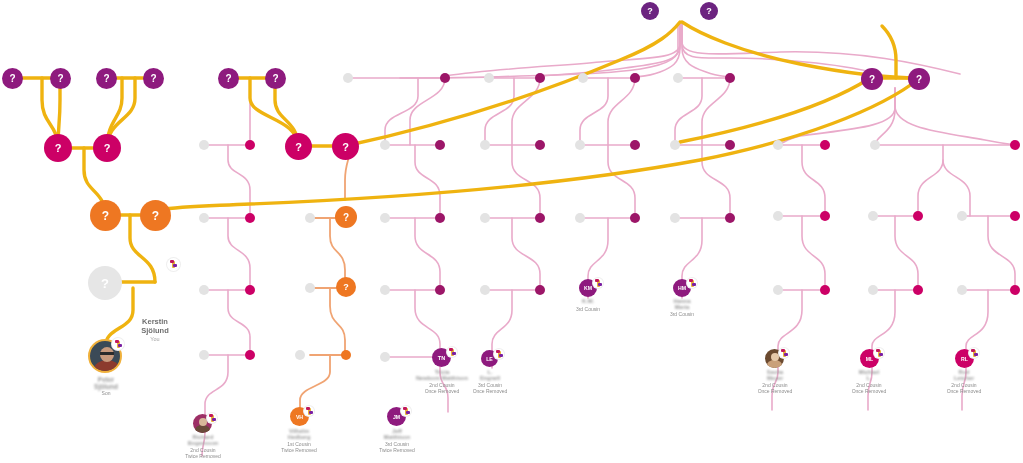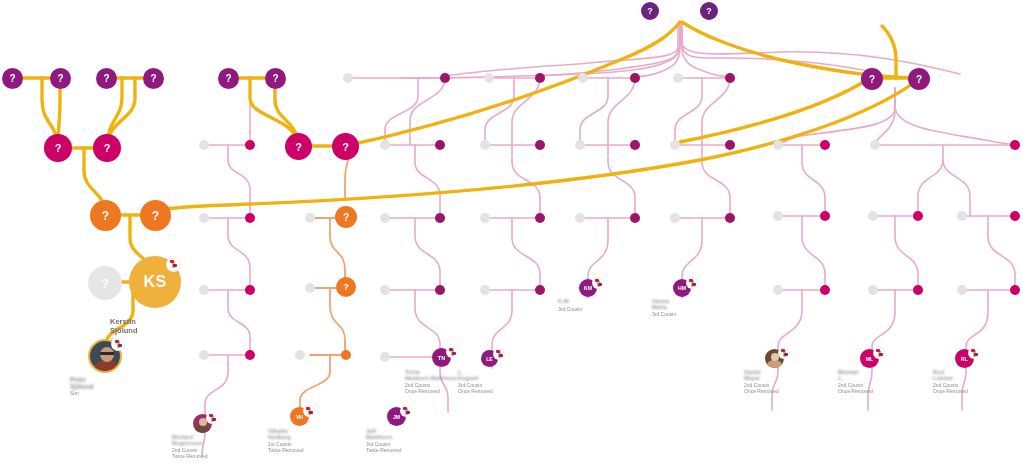--- a/index.html
+++ b/index.html
@@ -4,21 +4,21 @@
 <title>Family Tree</title>
 <style>
   html,body{margin:0;padding:0;background:#ffffff;}
   body{font-family:"Liberation Sans",sans-serif;}
   #stage{position:relative;width:1023px;height:463px;background:#fff;overflow:hidden;}
   #wires{position:absolute;left:0;top:0;width:1023px;height:463px;}
   .node{position:absolute;border-radius:50%;display:flex;align-items:center;justify-content:center;
         color:#fff;font-weight:bold;box-sizing:border-box;}
   .node.q{font-family:"Liberation Sans",sans-serif;}
   .dot{position:absolute;border-radius:50%;}
-  .label{position:absolute;color:#7c7c7c;line-height:1.15;
+  .label{position:absolute;text-align:center;color:#7c7c7c;line-height:1.15;
          font-family:"Liberation Sans",sans-serif;}
   .label .nm{color:#9a9a9a;font-weight:bold;filter:blur(1.15px);}
   .label .rel{color:#8d8d8d;}
   .badge{position:absolute;border-radius:50%;background:#ffffff;
          box-shadow:0 0 0 1px #efefef;display:flex;align-items:center;justify-content:center;}
   .badge i{display:block;width:3px;height:7px;background:#e8b33a;border-radius:1px;position:relative;}
   .badge i::before{content:"";position:absolute;left:-2px;top:-1px;width:4px;height:3px;background:#c2185b;border-radius:1px;}
   .badge i::after{content:"";position:absolute;left:1px;top:3px;width:4px;height:3px;background:#7b1fa2;border-radius:1px;}
   .avatar{position:absolute;border-radius:50%;overflow:hidden;box-sizing:border-box;}
   .avhead{position:absolute;border-radius:50%;}
@@ -174,21 +174,20 @@
   <div class="node q" style="left:143px;top:68px;width:21px;height:21px;background:#8E1A7E;font-size:10px;">?</div>
 
   <div class="node q" style="left:44px;top:134px;width:28px;height:28px;background:#CC0066;font-size:11px;">?</div>
   <div class="node q" style="left:93px;top:134px;width:28px;height:28px;background:#CC0066;font-size:11px;">?</div>
 
   <div class="node q" style="left:90px;top:200px;width:31px;height:31px;background:#EE7722;font-size:12px;">?</div>
   <div class="node q" style="left:140px;top:200px;width:31px;height:31px;background:#EE7722;font-size:12px;">?</div>
 
   <div class="node q" style="left:88px;top:266px;width:34px;height:34px;background:#E6E6E6;color:#ffffff;font-size:13px;">?</div>
 
-  <div class="node" style="left:129px;top:256px;width:52px;height:52px;background:#F0B13C;font-size:16px;letter-spacing:.5px;">KS</div>
   <div class="badge" style="left:167px;top:258px;width:13px;height:13px;">
       <i></i>
     </div>
   <div class="label" style="left:110px;top:318px;width:90px;font-size:7.5px;">
     <div style="color:#6f6f6f;font-weight:bold;">Kerstin</div>
     <div style="color:#6f6f6f;font-weight:bold;">Sjölund</div>
     <div class="rel" style="font-size:5.5px;margin-top:1px;color:#a5a5a5;">You</div>
   </div>
 
   <div class="avatar" style="left:88px;top:339px;width:34px;height:34px;background:#3b4a57;border:2px solid #F0B13C;">

